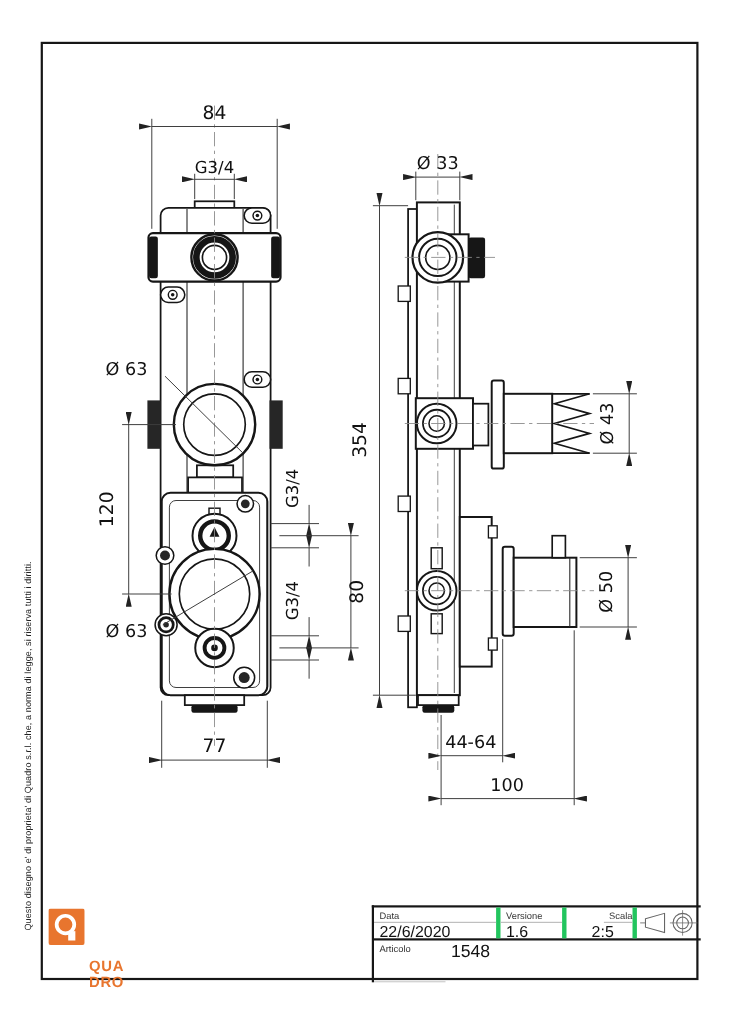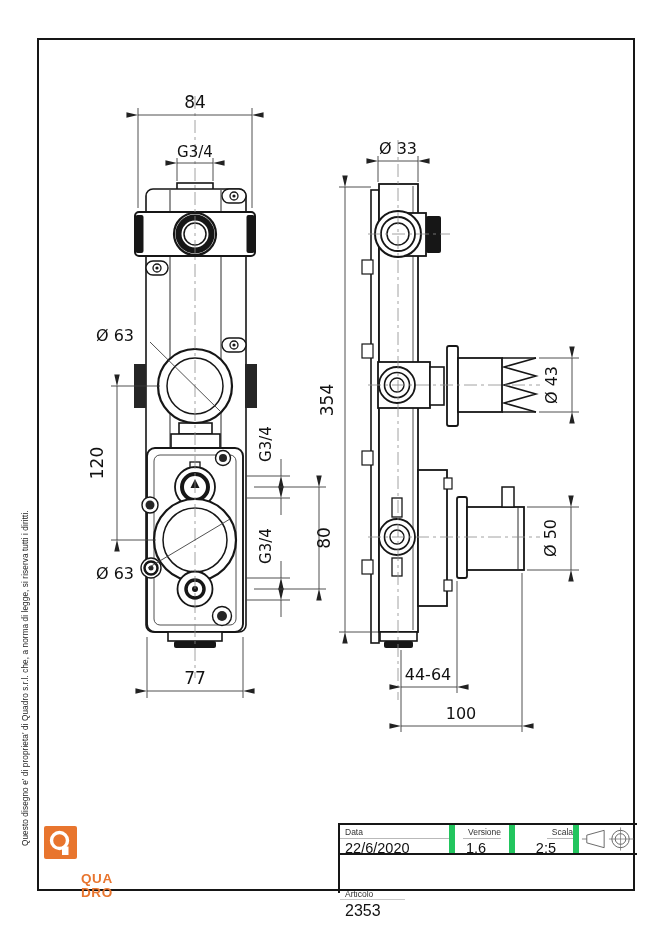--- a/index.html
+++ b/index.html
@@ -15,25 +15,25 @@
   
   #dwg{position:absolute;left:37px;top:38px;width:600px;height:785px;}
   
   #logoQ{position:absolute;left:44px;top:826px;width:33px;height:33px;}
   #logotype{position:absolute;left:81px;top:828px;font-size:13.5px;font-weight:bold;
             color:#E8752E;line-height:14px;letter-spacing:0.6px;margin-top:44px;}
   #addr{position:absolute;left:43px;top:864px;font-size:8.8px;line-height:12.5px;color:#1a1a1a;}
   #tblock{position:absolute;left:338px;top:823px;width:299px;height:70px;
           border-top:2px solid #161616;border-left:2px solid #161616;box-sizing:border-box;}
   .trow1{display:flex;height:30px;border-bottom:2px solid #161616;box-sizing:border-box;}
-  .tcell{box-sizing:border-box;border-right:6px solid #22c55e;display:flex;flex-direction:column;}
+  .tcell{box-sizing:border-box;border-right:4px solid #22c55e;display:flex;flex-direction:column;}
   .tcell:last-child{border-right:none;}
   .tlabel{font-size:8.5px;color:#333;padding:2px 0 1px 5px;border-bottom:1px solid #b9b9b9;}
   .tvalue{font-size:14.5px;color:#111;padding:1px 17px 0 5px;}
-  .trow2{height:38px;display:flex;flex-direction:column;margin-top:32px;}
+  .trow2{height:38px;display:flex;}
   .trow2 .tlabel2{font-size:8.5px;color:#333;padding:2px 0 0 5px;border-bottom:1px solid #c9c9c9;width:60px;}
   .trow2 .tvalue2{font-size:16px;color:#111;padding:2px 5px 0 5px;}
   .symcell{align-items:center;justify-content:center;flex-direction:row;}
   
   .ol{stroke:#161616;stroke-width:1.6;fill:none;}
   .olw{stroke:#161616;stroke-width:1.6;fill:#fff;}
   .ol2{stroke:#161616;stroke-width:2.2;fill:#fff;}
   .thin{stroke:#2a2a2a;stroke-width:1;fill:none;}
   .dim{stroke:#3d3d3d;stroke-width:0.9;fill:none;}
   .cl{stroke:#8a8a8a;stroke-width:0.8;fill:none;stroke-dasharray:13 4 3 4;}
@@ -267,38 +267,38 @@
     <div>DRO</div>
   </div>
 
 
   <div id="tblock">
     <div class="trow1">
       <div class="tcell" style="width:115px;">
         <div class="tlabel">Data</div>
         <div class="tvalue">22/6/2020</div>
       </div>
-      <div class="tcell" style="width:60px;align-items:center;">
+      <div class="tcell" style="width:60px;">
         <div class="tlabel">Versione</div>
         <div class="tvalue">1.6</div>
       </div>
       <div class="tcell" style="width:64px;align-items:flex-end;">
         <div class="tlabel">Scala</div>
         <div class="tvalue">2:5</div>
       </div>
       <div class="tcell symcell" style="width:58px;">
         <svg width="54" height="26" viewBox="0 0 56 26" xmlns="http://www.w3.org/2000/svg">
           <path d="M6,9 L24,4 L24,22 L6,17 Z" fill="none" stroke="#666" stroke-width="1"></path>
           <line x1="1" y1="13" x2="6" y2="13" stroke="#666" stroke-width="0.8"></line>
           <circle cx="41" cy="13" r="9" fill="none" stroke="#666" stroke-width="1"></circle>
           <circle cx="41" cy="13" r="5.5" fill="none" stroke="#666" stroke-width="1"></circle>
           <line x1="29" y1="13" x2="55" y2="13" stroke="#666" stroke-width="0.7"></line>
           <line x1="41" y1="1" x2="41" y2="25" stroke="#666" stroke-width="0.7"></line>
         </svg>
       </div>
     </div>
     <div class="trow2">
       <div class="tlabel2">Articolo</div>
-      <div class="tvalue2">2353</div>
+      <div class="tvalue2">1548</div>
     </div>
   </div>
 
 </div>
 
 </body></html>

